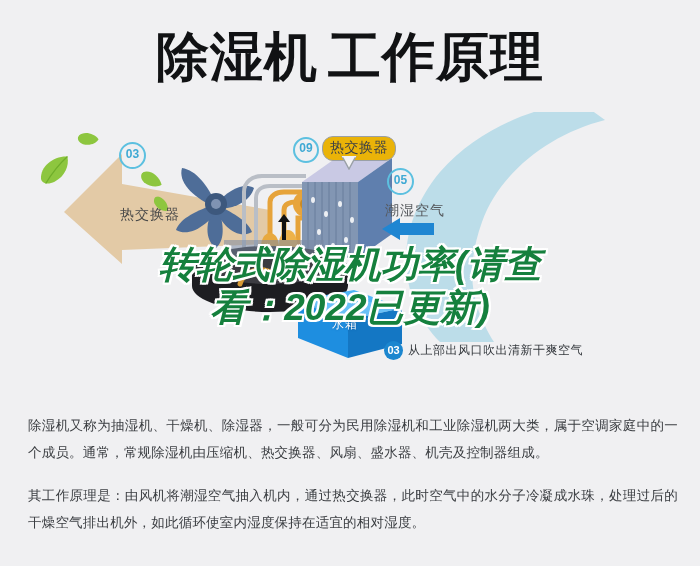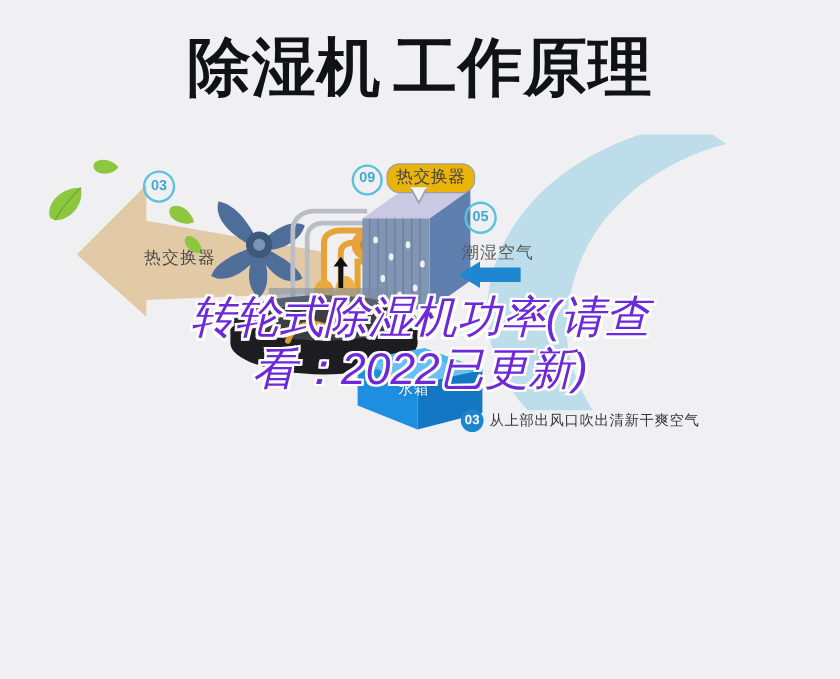--- a/index.html
+++ b/index.html
@@ -192,23 +192,23 @@
 
   
   .overlay-title {
     position: absolute;
     left: 0;
     top: 243px;
     width: 700px;
     text-align: center;
     font-size: 37px;
     line-height: 43px;
-    font-weight: 400;
+    font-weight: 700;
     font-style: italic;
-    color: #6d28d9;
+    color: #15803d;
     letter-spacing: 0px;
     -webkit-text-stroke: 3px #ffffff;
     paint-order: stroke fill;
     text-shadow:
       2px 0 0 #fff, -2px 0 0 #fff, 0 2px 0 #fff, 0 -2px 0 #fff,
       2px 2px 0 #fff, -2px -2px 0 #fff, 2px -2px 0 #fff, -2px 2px 0 #fff;
   }
   .overlay-title .l1 { display: block; }
   .overlay-title .l2 { display: block; }
 
@@ -358,14 +358,18 @@
       <div class="step-03-text">从上部出风口吹出清新干爽空气</div>
     </div>
 
   </div>
 
   <div class="overlay-title">
     <span class="l1">转轮式除湿机功率(请查</span>
     <span class="l2">看：2022已更新)</span>
   </div>
 
+  <div class="body-copy">
+    <p class="para">除湿机又称为抽湿机、干燥机、除湿器，一般可分为民用除湿机和工业除湿机两大类，属于空调家庭中的一个成员。通常，常规除湿机由压缩机、热交换器、风扇、盛水器、机壳及控制器组成。</p>
+    <p class="para">其工作原理是：由风机将潮湿空气抽入机内，通过热交换器，此时空气中的水分子冷凝成水珠，处理过后的干燥空气排出机外，如此循环使室内湿度保持在适宜的相对湿度。</p>
+  </div>
 
 </div>
 
 </body></html>

